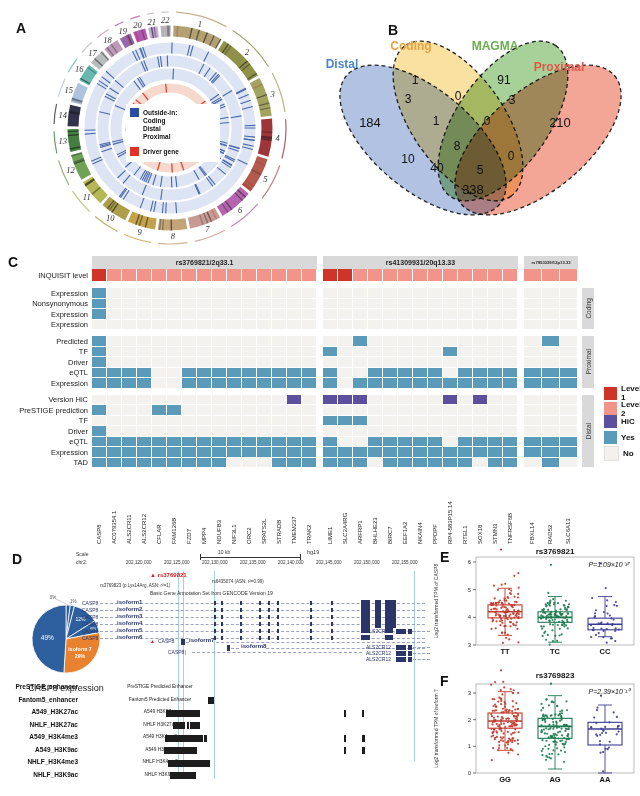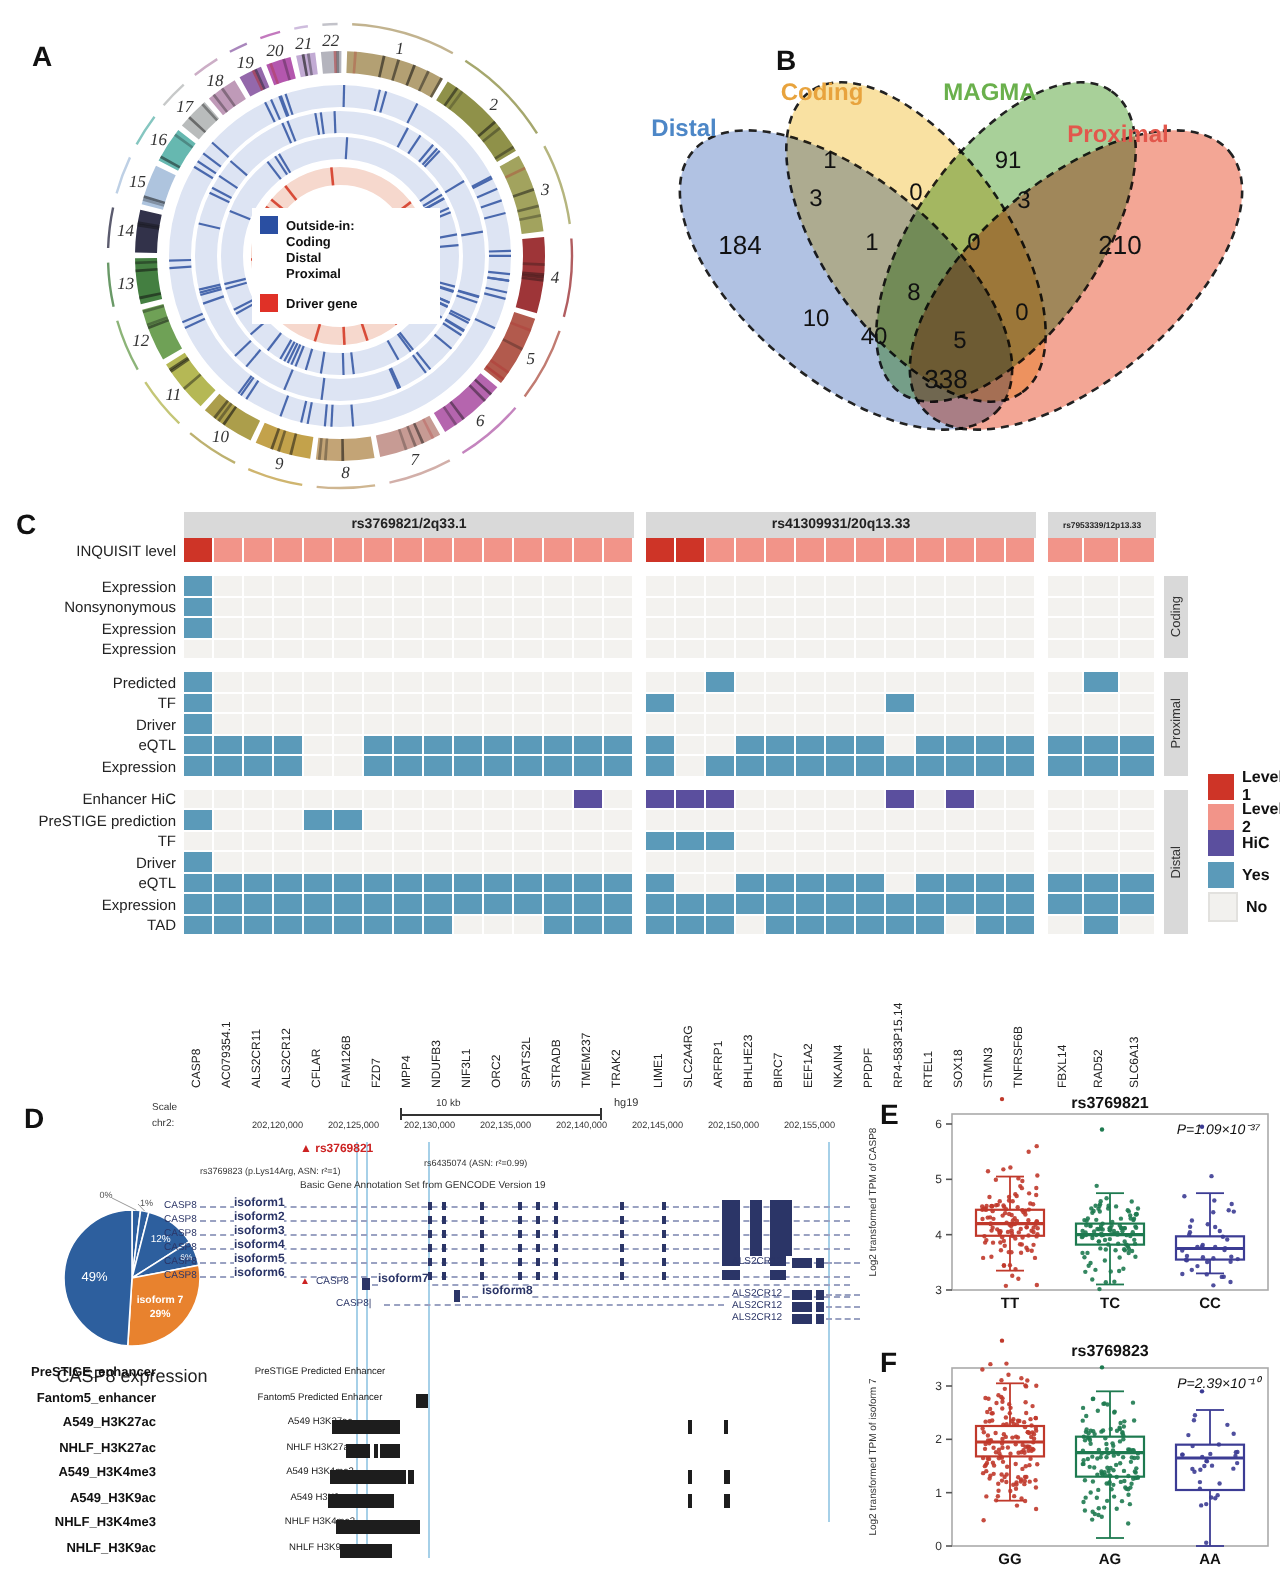--- a/index.html
+++ b/index.html
@@ -664,21 +664,21 @@
       <div class="cell" style="left:413px;top:128px;width:14px;height:9.5px;background:#5b9ab9;"></div>
       <div class="cell" style="left:428px;top:128px;width:14px;height:9.5px;background:#5b9ab9;"></div>
       <div class="cell" style="left:443px;top:128px;width:14px;height:9.5px;background:#5b9ab9;"></div>
       <div class="cell" style="left:458px;top:128px;width:14px;height:9.5px;background:#5b9ab9;"></div>
       <div class="cell" style="left:473px;top:128px;width:14px;height:9.5px;background:#5b9ab9;"></div>
       <div class="cell" style="left:488px;top:128px;width:14px;height:9.5px;background:#5b9ab9;"></div>
       <div class="cell" style="left:503px;top:128px;width:14px;height:9.5px;background:#5b9ab9;"></div>
       <div class="cell" style="left:524px;top:128px;width:17px;height:9.5px;background:#5b9ab9;"></div>
       <div class="cell" style="left:542px;top:128px;width:17px;height:9.5px;background:#5b9ab9;"></div>
       <div class="cell" style="left:560px;top:128px;width:17px;height:9.5px;background:#5b9ab9;"></div>
-      <div class="rowlab" style="left:0;top:145.25px;width:88px;">Enhancer HiC</div>
+      <div class="rowlab" style="left:0;top:145.25px;width:88px;">Version HiC</div>
       <div class="cell" style="left:92px;top:144.5px;width:14px;height:9.5px;background:#f3f2ef;"></div>
       <div class="cell" style="left:107px;top:144.5px;width:14px;height:9.5px;background:#f3f2ef;"></div>
       <div class="cell" style="left:122px;top:144.5px;width:14px;height:9.5px;background:#f3f2ef;"></div>
       <div class="cell" style="left:137px;top:144.5px;width:14px;height:9.5px;background:#f3f2ef;"></div>
       <div class="cell" style="left:152px;top:144.5px;width:14px;height:9.5px;background:#f3f2ef;"></div>
       <div class="cell" style="left:167px;top:144.5px;width:14px;height:9.5px;background:#f3f2ef;"></div>
       <div class="cell" style="left:182px;top:144.5px;width:14px;height:9.5px;background:#f3f2ef;"></div>
       <div class="cell" style="left:197px;top:144.5px;width:14px;height:9.5px;background:#f3f2ef;"></div>
       <div class="cell" style="left:212px;top:144.5px;width:14px;height:9.5px;background:#f3f2ef;"></div>
       <div class="cell" style="left:227px;top:144.5px;width:14px;height:9.5px;background:#f3f2ef;"></div>

